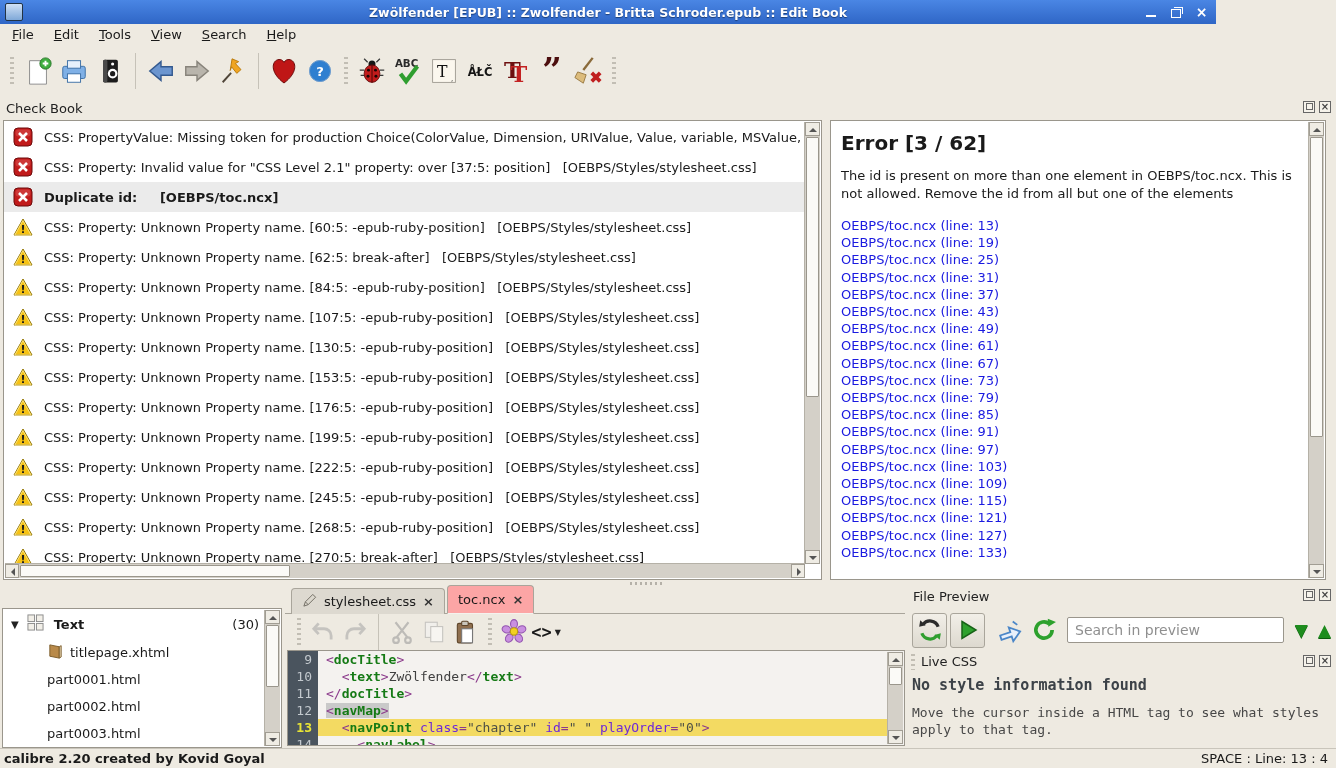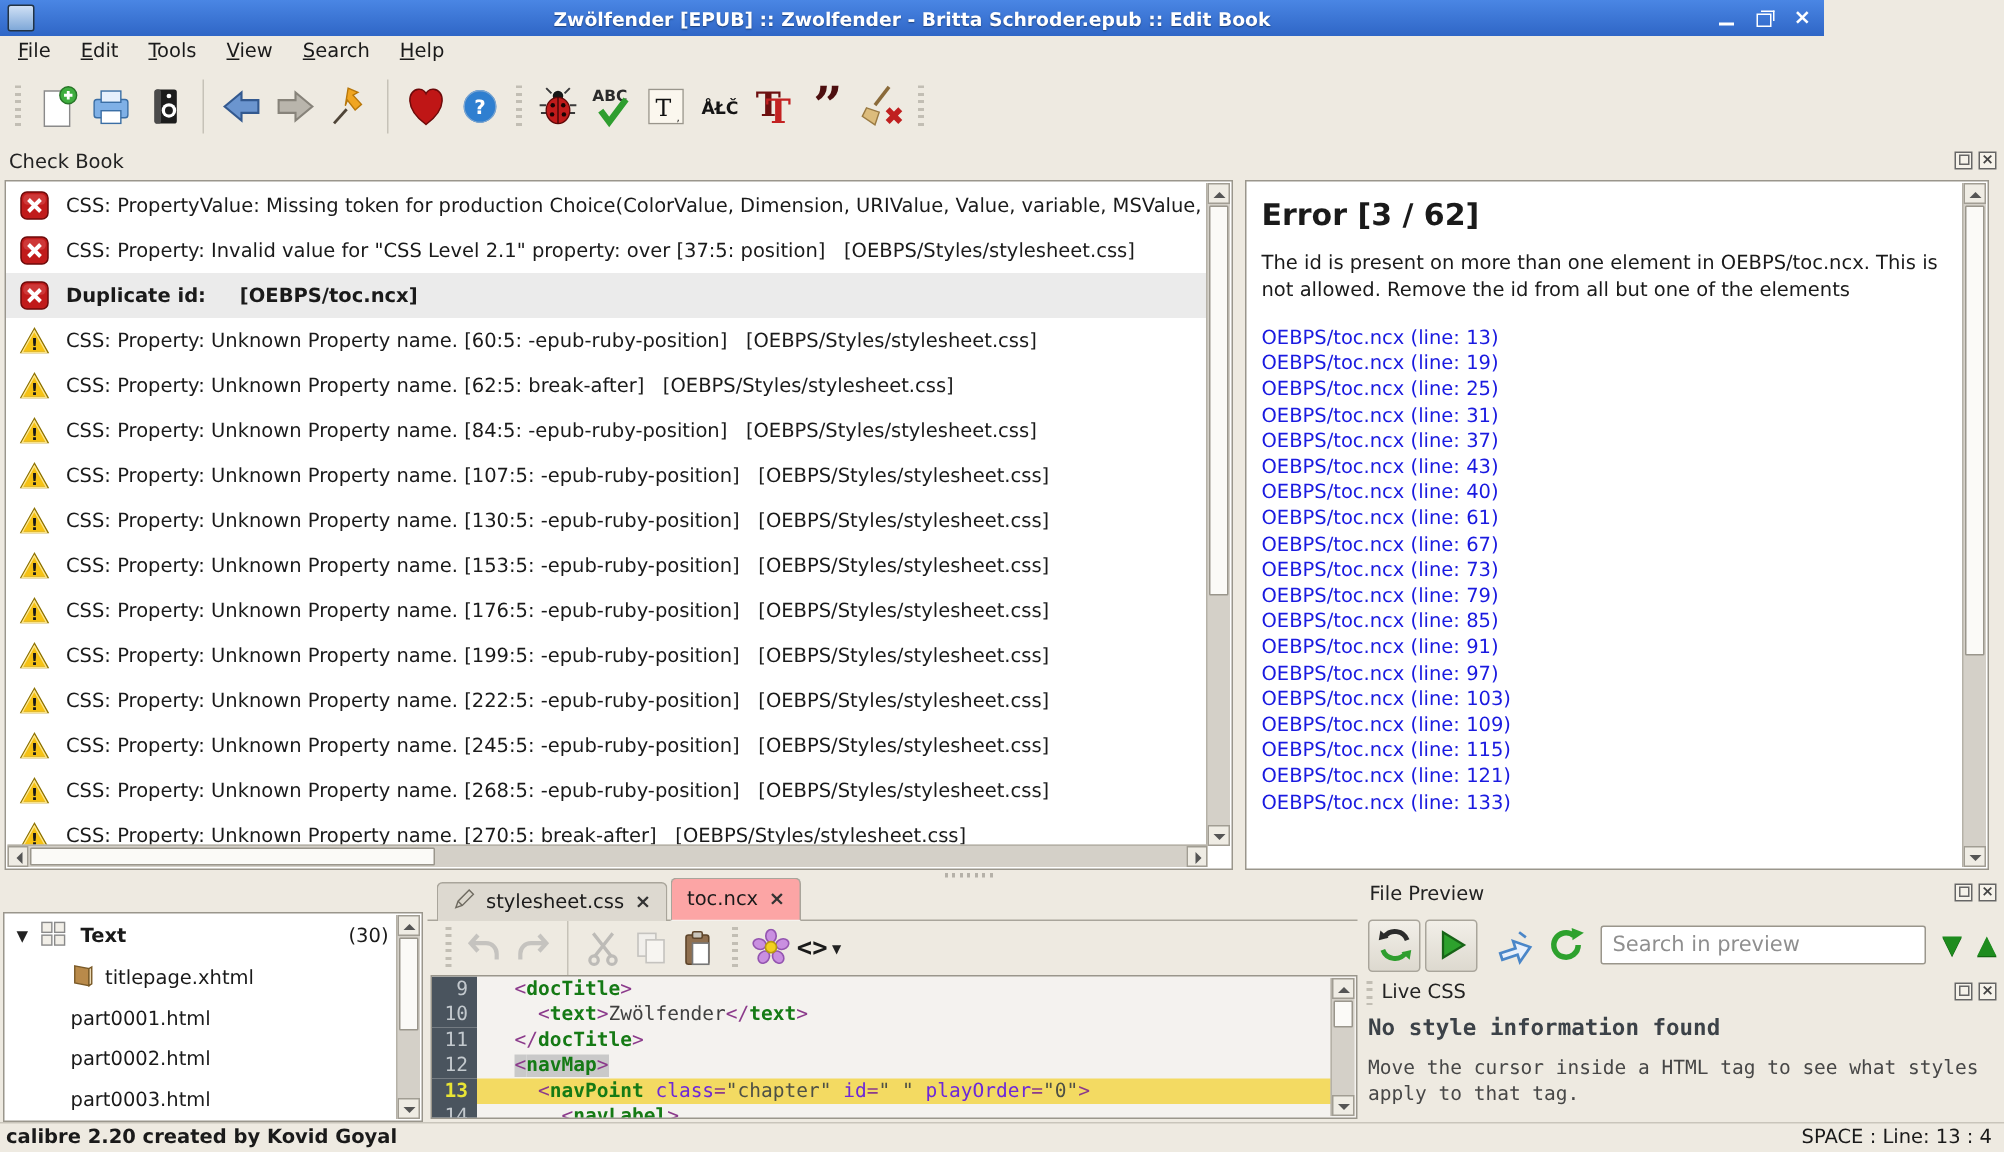--- a/index.html
+++ b/index.html
@@ -76,21 +76,21 @@
   .ed-tab.active{background:#fca5a5;height:27px;border-bottom:1px solid #f4f2ee;}
   .tab-close{font-weight:bold;font-size:13px;color:#333;}
   .ed-toolbar{position:absolute;left:285px;top:614px;width:620px;height:36px;display:flex;align-items:center;padding-left:6px;}
   .ed-toolbar .tbicon{width:28px;height:28px;}
   .code-tag{font-weight:bold;font-size:17px;font-family:"DejaVu Sans Mono",monospace;}
   .dd-arrow{font-size:8px;margin-left:3px;color:#222;}
   .code-box{position:absolute;left:287px;top:650px;width:618px;height:96px;background:#f4f2ef;border:1px solid #9a968c;box-sizing:border-box;overflow:hidden;}
   .code-lines{position:absolute;left:0;top:0;right:16px;bottom:0;overflow:hidden;}
   .code-line{display:flex;height:17px;font-family:"DejaVu Sans Mono","Liberation Mono",monospace;font-size:13px;line-height:17px;white-space:pre;}
   .code-line .ln{flex:none;width:30px;background:#4a545e;color:#c3c9ce;text-align:right;padding-right:6px;box-sizing:border-box;}
-  .code-line .lc{flex:auto;padding-left:25px;}
+  .code-line .lc{flex:auto;padding-left:8px;}
   .code-line.current .lc{background:#f3da62;}
   .code-line.current .ln{color:#e8e435;font-weight:bold;}
   .c-p{color:#8b3a8b;}
   .c-t{color:#157a15;font-weight:bold;}
   .c-a{color:#6d28d9;}
   .c-v{color:#4e5046;}
   .c-x{color:#404040;}
   .seg-hl{background:#c9c9c9;}
   
   .pv-header{left:905px;top:586px;width:431px;}
@@ -408,32 +408,33 @@
     <div class="error-content">
       <div class="error-title">Error [3 / 62]</div>
       <p class="error-desc">The id is present on more than one element in OEBPS/toc.ncx. This is not allowed. Remove the id from all but one of the elements</p>
       <div class="error-links">
           <a>OEBPS/toc.ncx (line: 13)</a>
           <a>OEBPS/toc.ncx (line: 19)</a>
           <a>OEBPS/toc.ncx (line: 25)</a>
           <a>OEBPS/toc.ncx (line: 31)</a>
           <a>OEBPS/toc.ncx (line: 37)</a>
           <a>OEBPS/toc.ncx (line: 43)</a>
-          <a>OEBPS/toc.ncx (line: 40)</a>
+          <a>OEBPS/toc.ncx (line: 49)</a>
           <a>OEBPS/toc.ncx (line: 61)</a>
           <a>OEBPS/toc.ncx (line: 67)</a>
           <a>OEBPS/toc.ncx (line: 73)</a>
           <a>OEBPS/toc.ncx (line: 79)</a>
           <a>OEBPS/toc.ncx (line: 85)</a>
           <a>OEBPS/toc.ncx (line: 91)</a>
           <a>OEBPS/toc.ncx (line: 97)</a>
           <a>OEBPS/toc.ncx (line: 103)</a>
           <a>OEBPS/toc.ncx (line: 109)</a>
           <a>OEBPS/toc.ncx (line: 115)</a>
           <a>OEBPS/toc.ncx (line: 121)</a>
+          <a>OEBPS/toc.ncx (line: 127)</a>
           <a>OEBPS/toc.ncx (line: 133)</a>
         </div>
     </div>
     <div class="vscroll" style="bottom:1px;">
       <span class="sb-btn sb-up"></span>
       <span class="sb-btn sb-down"></span>
       <span class="sb-thumb" style="left:1px;right:1px;top:15px;height:300px;"></span>
     </div>
   </div>
 

